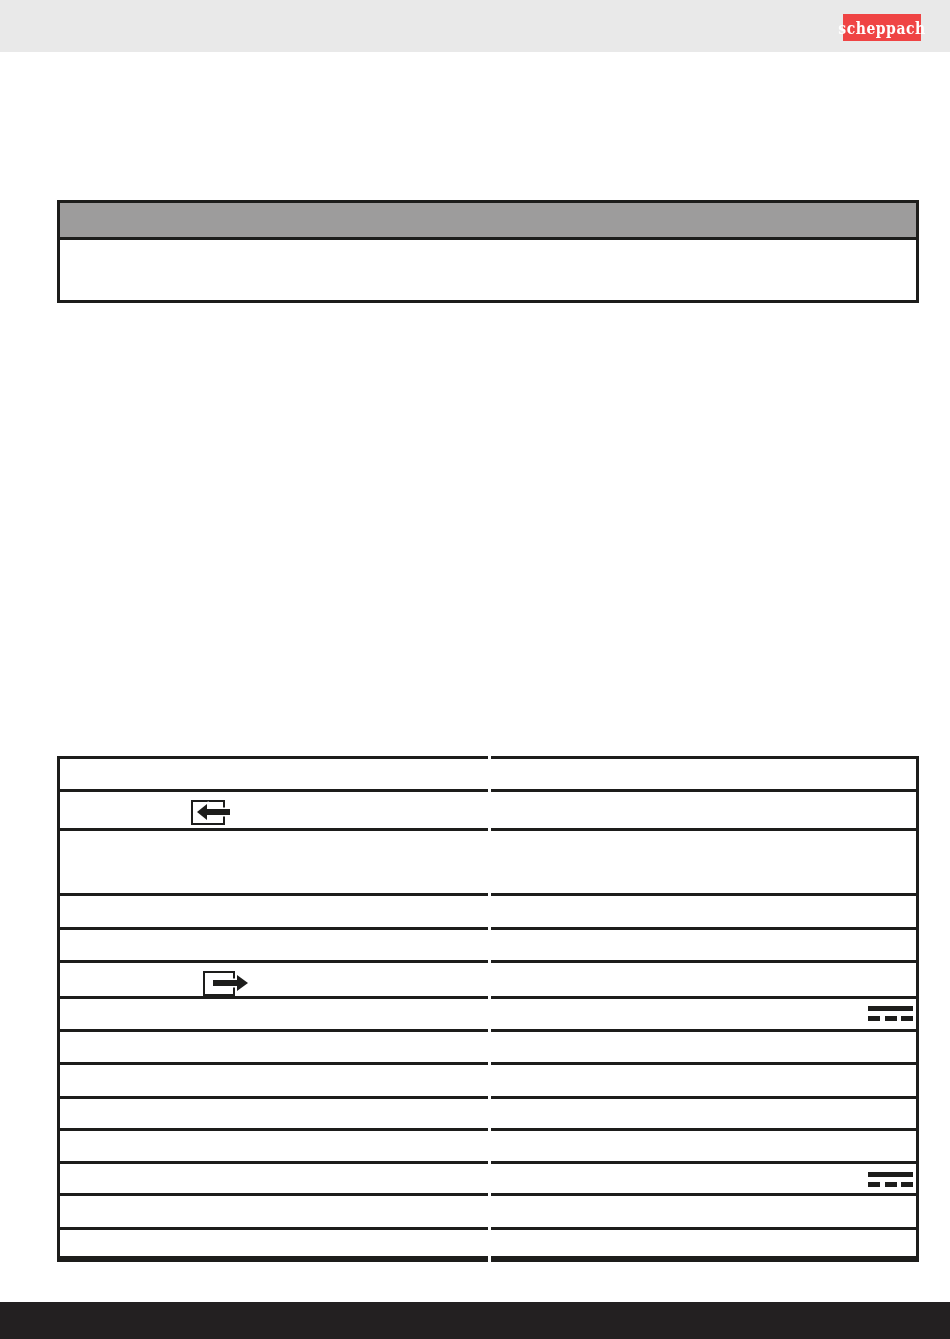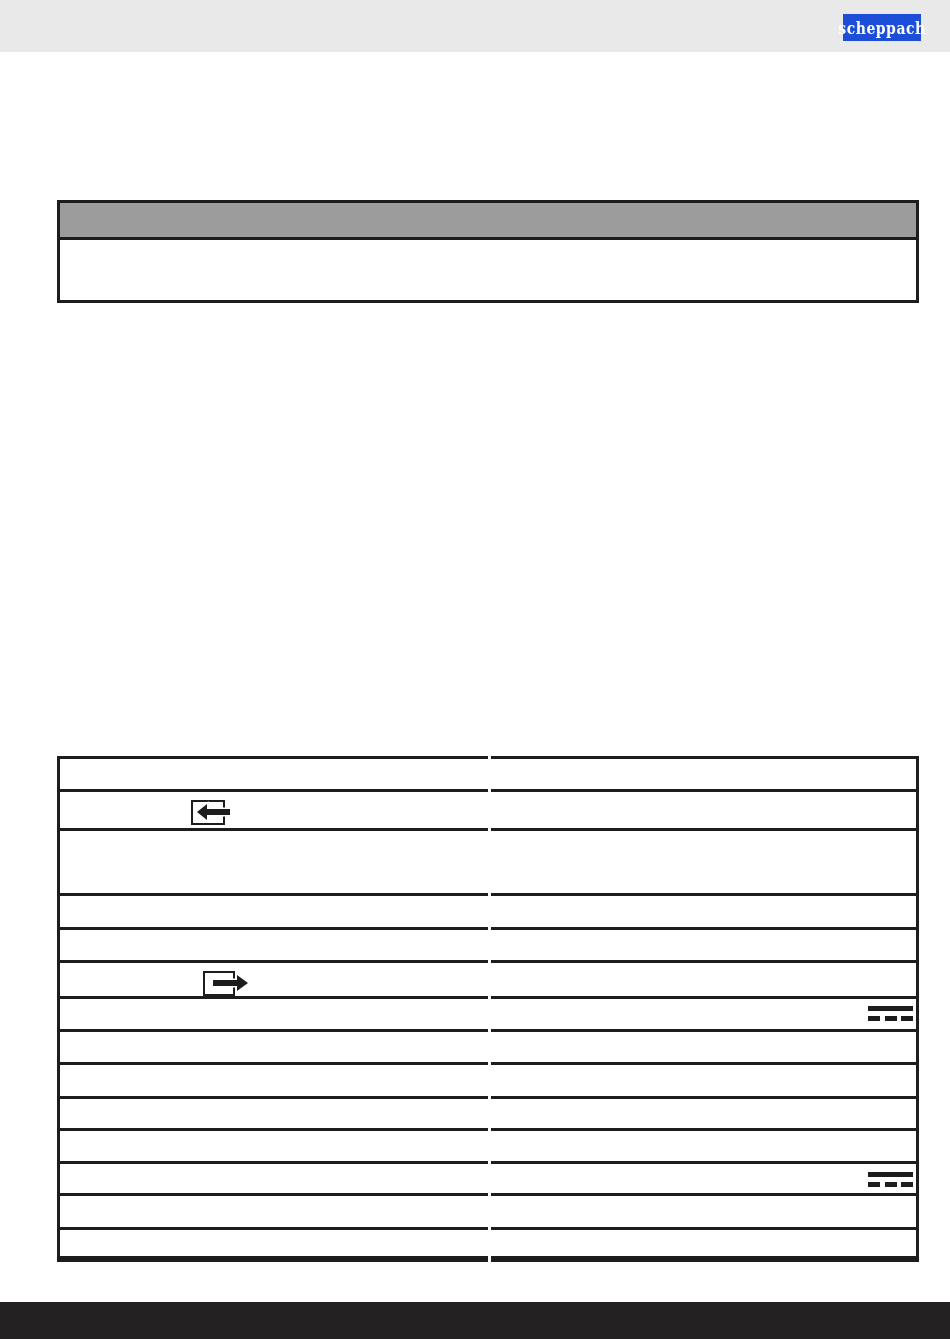--- a/index.html
+++ b/index.html
@@ -13,21 +13,21 @@
 
   
   .header-band {
     position: absolute; left: 0; top: 0;
     width: 950px; height: 52px;
     background: #e9e9e9;
   }
   .logo-box {
     position: absolute; left: 843px; top: 14px;
     width: 78px; height: 27px;
-    background: #1d4ed8;
+    background: #ef4444;
     display: flex; align-items: center; justify-content: center;
   }
   .logo-text {
     color: #ffffff;
     font-family: "DejaVu Serif", serif;
     font-weight: bold;
     font-size: 14px;
     letter-spacing: 0.5px;
     transform: scaleY(1.18);
     white-space: nowrap;

